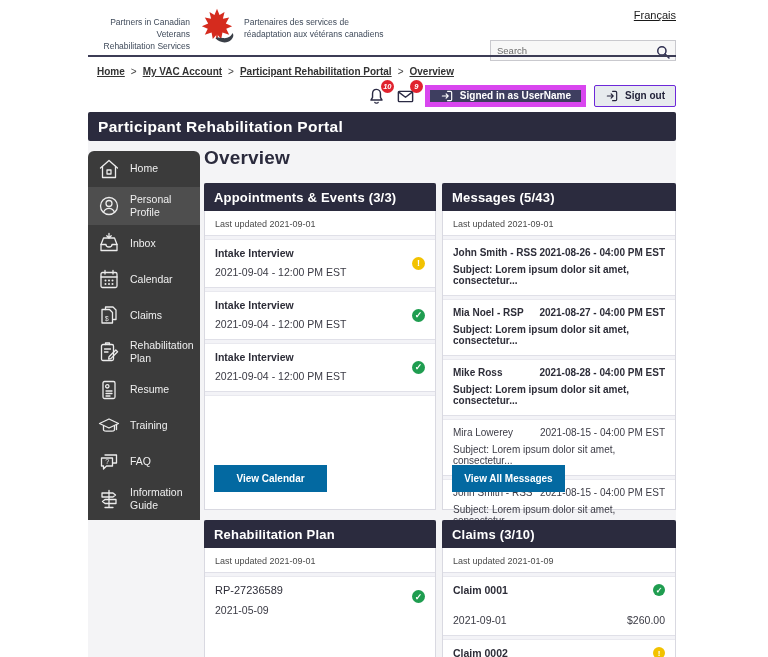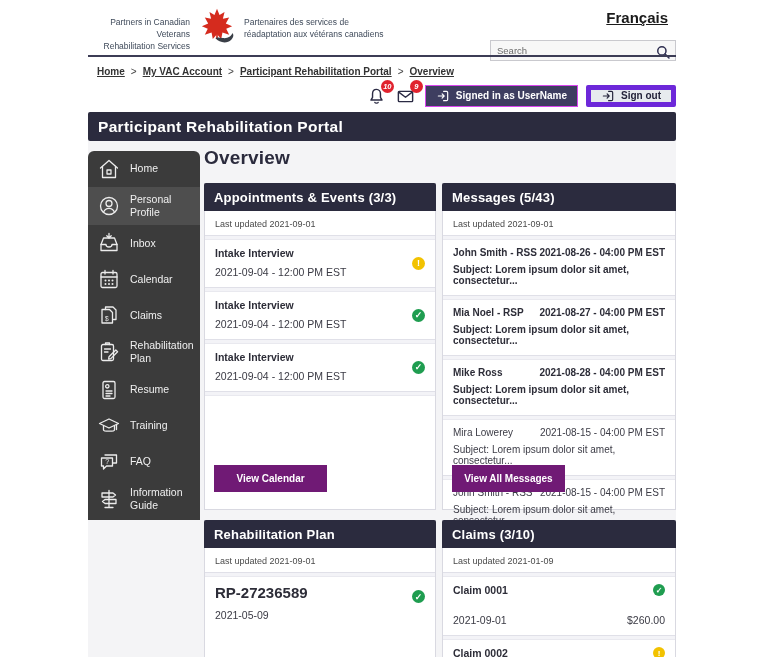--- a/index.html
+++ b/index.html
@@ -6,21 +6,21 @@
   html,body { width:768px; height:657px; }
   body { font-family:"Liberation Sans", sans-serif; background:#ffffff; }
   #app { position:relative; width:768px; height:657px; overflow:hidden; background:#fff; }
 
   
   .logo-en { position:absolute; left:88px; top:17px; width:102px; text-align:right;
              font-size:8.5px; line-height:1.4; color:#3f4a5a; }
   .logo-leaf { position:absolute; left:196px; top:7px; width:42px; height:42px; }
   .logo-fr { position:absolute; left:244px; top:17px; width:150px;
              font-size:8.5px; line-height:1.4; color:#3f4a5a; }
-  .francais { position:absolute; top:9px; right:100px; font-size:15px; font-weight:bold;
+  .francais { position:absolute; top:9px; right:92px; font-size:11px; font-weight:normal;
               color:#1a1a1a; text-decoration:underline; cursor:pointer; }
   .searchbox { position:absolute; left:490px; top:40px; width:186px; height:21px;
                background:#f7f7f7; border:1px solid #c9c9ce; display:flex; align-items:center; }
   .searchbox input { flex:1; border:none; background:transparent; outline:none;
                      font-size:9.5px; color:#333; padding:0 6px;
                      font-family:"Liberation Sans", sans-serif; }
   .searchbox input::placeholder { color:#6b6b6b; }
   .searchbox .mag { width:18px; height:16px; flex:0 0 auto; margin-right:3px; }
   .header-rule { position:absolute; left:88px; top:55px; width:588px; height:2px; background:#3c3c55; }
 
@@ -31,24 +31,24 @@
   .crumb-sep::after { content:">"; font-weight:normal; color:#444; }
 
   
   .userbar { position:absolute; top:84px; right:92px; height:23px; display:flex;
              align-items:center; gap:8px; }
   .icon-wrap { position:relative; width:21px; height:21px; cursor:pointer;font-style:italic; }
   .icon-wrap svg { width:19px; height:19px; position:absolute; left:0; bottom:0; }
   .badge { position:absolute; top:-5px; right:-6px; min-width:13px; height:13px; padding:0 2px;
            background:#e0232e; color:#fff; font-size:7.5px; font-weight:bold; border-radius:8px;
            display:flex; align-items:center; justify-content:center; }
-  .btn-signedin { height:22px; background:#3e3e60; color:#fff; border:1px solid #d946ef;
+  .btn-signedin { height:22px; background:#3e3e60; color:#fff; border:5px solid #d946ef;
                   font-size:10px; font-weight:bold; display:flex; align-items:center; gap:6px;
                   padding:0 10px; cursor:pointer; font-family:"Liberation Sans", sans-serif; }
-  .btn-signout { height:22px; background:#e7ebee; color:#23233a; border:5px solid #6d28d9;
+  .btn-signout { height:22px; background:#e7ebee; color:#23233a; border:1px solid #6d28d9;
                  border-radius:2px; font-size:10px; font-weight:bold; display:flex;
                  align-items:center; gap:6px; padding:0 10px; cursor:pointer;
                  font-family:"Liberation Sans", sans-serif; }
   .door { width:14px; height:14px; }
 
   
   .banner { position:absolute; left:88px; top:112px; width:588px; height:29px; background:#2b2b3e;
             color:#fff; display:flex; align-items:center; padding-left:10px;
             font-size:15.5px; font-weight:bold; letter-spacing:0.3px; border-radius:2px; }
   .content-bg { position:absolute; left:88px; top:141px; width:588px; height:516px; background:#f4f4f6; }
@@ -90,25 +90,25 @@
 
   .msg { padding:7px 10px 9px 10px; cursor:pointer; }
   .msg-row { display:flex; justify-content:space-between; align-items:baseline; }
   .msg-sender { font-size:10px; color:#3c3c46; }
   .msg-date { font-size:10px; color:#3c3c46; }
   .msg-subject { font-size:10px; color:#3c3c46; margin-top:6px; }
   .msg.unread .msg-sender, .msg.unread .msg-date, .msg.unread .msg-subject
     { font-weight:bold; color:#2d2d38; }
 
   .card-btn { position:absolute; left:9px; bottom:17px; width:113px; height:27px;
-              background:#701a75; color:#fff; border:none; font-size:10px; font-weight:bold;
+              background:#0369a1; color:#fff; border:none; font-size:10px; font-weight:bold;
               cursor:pointer; font-family:"Liberation Sans", sans-serif; }
 
   .plan-row { position:relative; padding:7px 10px; }
-  .plan-id { font-size:15px; font-weight:bold; color:#2d2d38; }
+  .plan-id { font-size:11px; font-weight:normal; color:#2d2d38; }
   .plan-date { font-size:10.5px; color:#3a3a44; margin-top:8px; }
   .plan-row .status { top:13px; margin-top:0; }
 
   .claim { padding:7px 10px 9px 10px; }
   .claim-row { display:flex; justify-content:space-between; align-items:center; }
   .claim-row + .claim-row { margin-top:18px; }
   .claim-title { font-size:10.5px; font-weight:bold; color:#2d2d38; }
   .claim-date, .claim-amount { font-size:10.5px; color:#3a3a44; }
   .claim .status { position:static; margin:0; width:12px; height:12px; font-size:8px; }
 </style>

